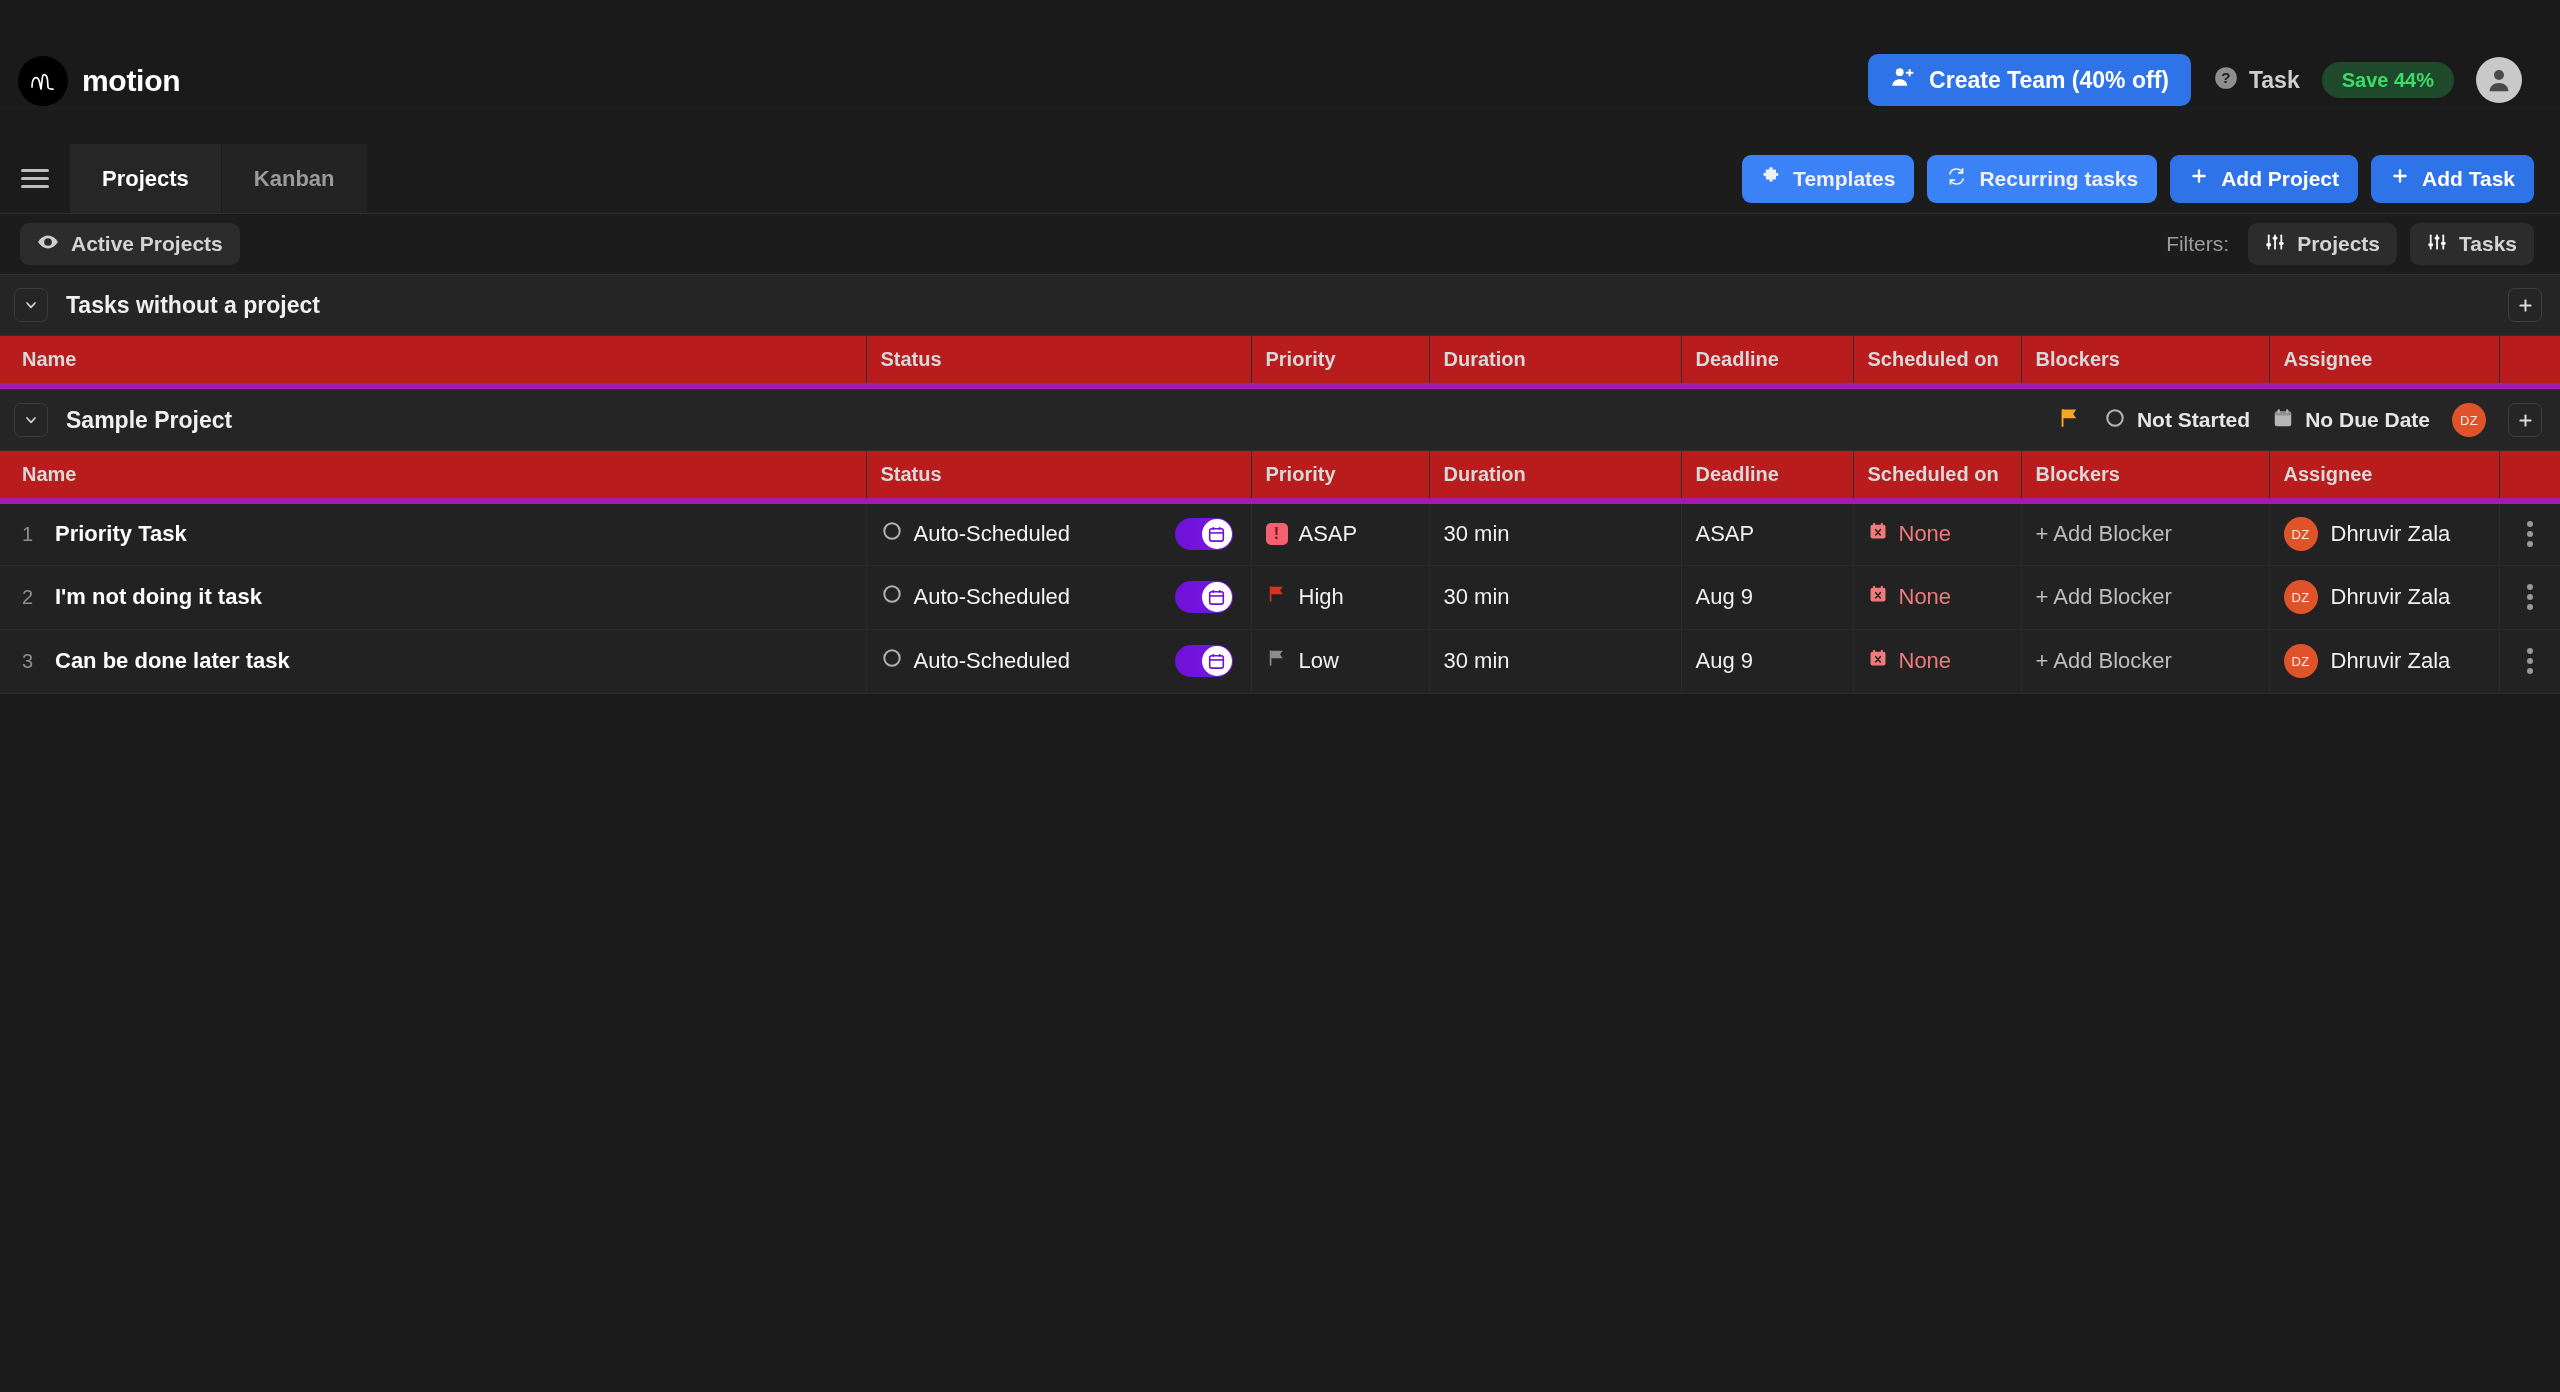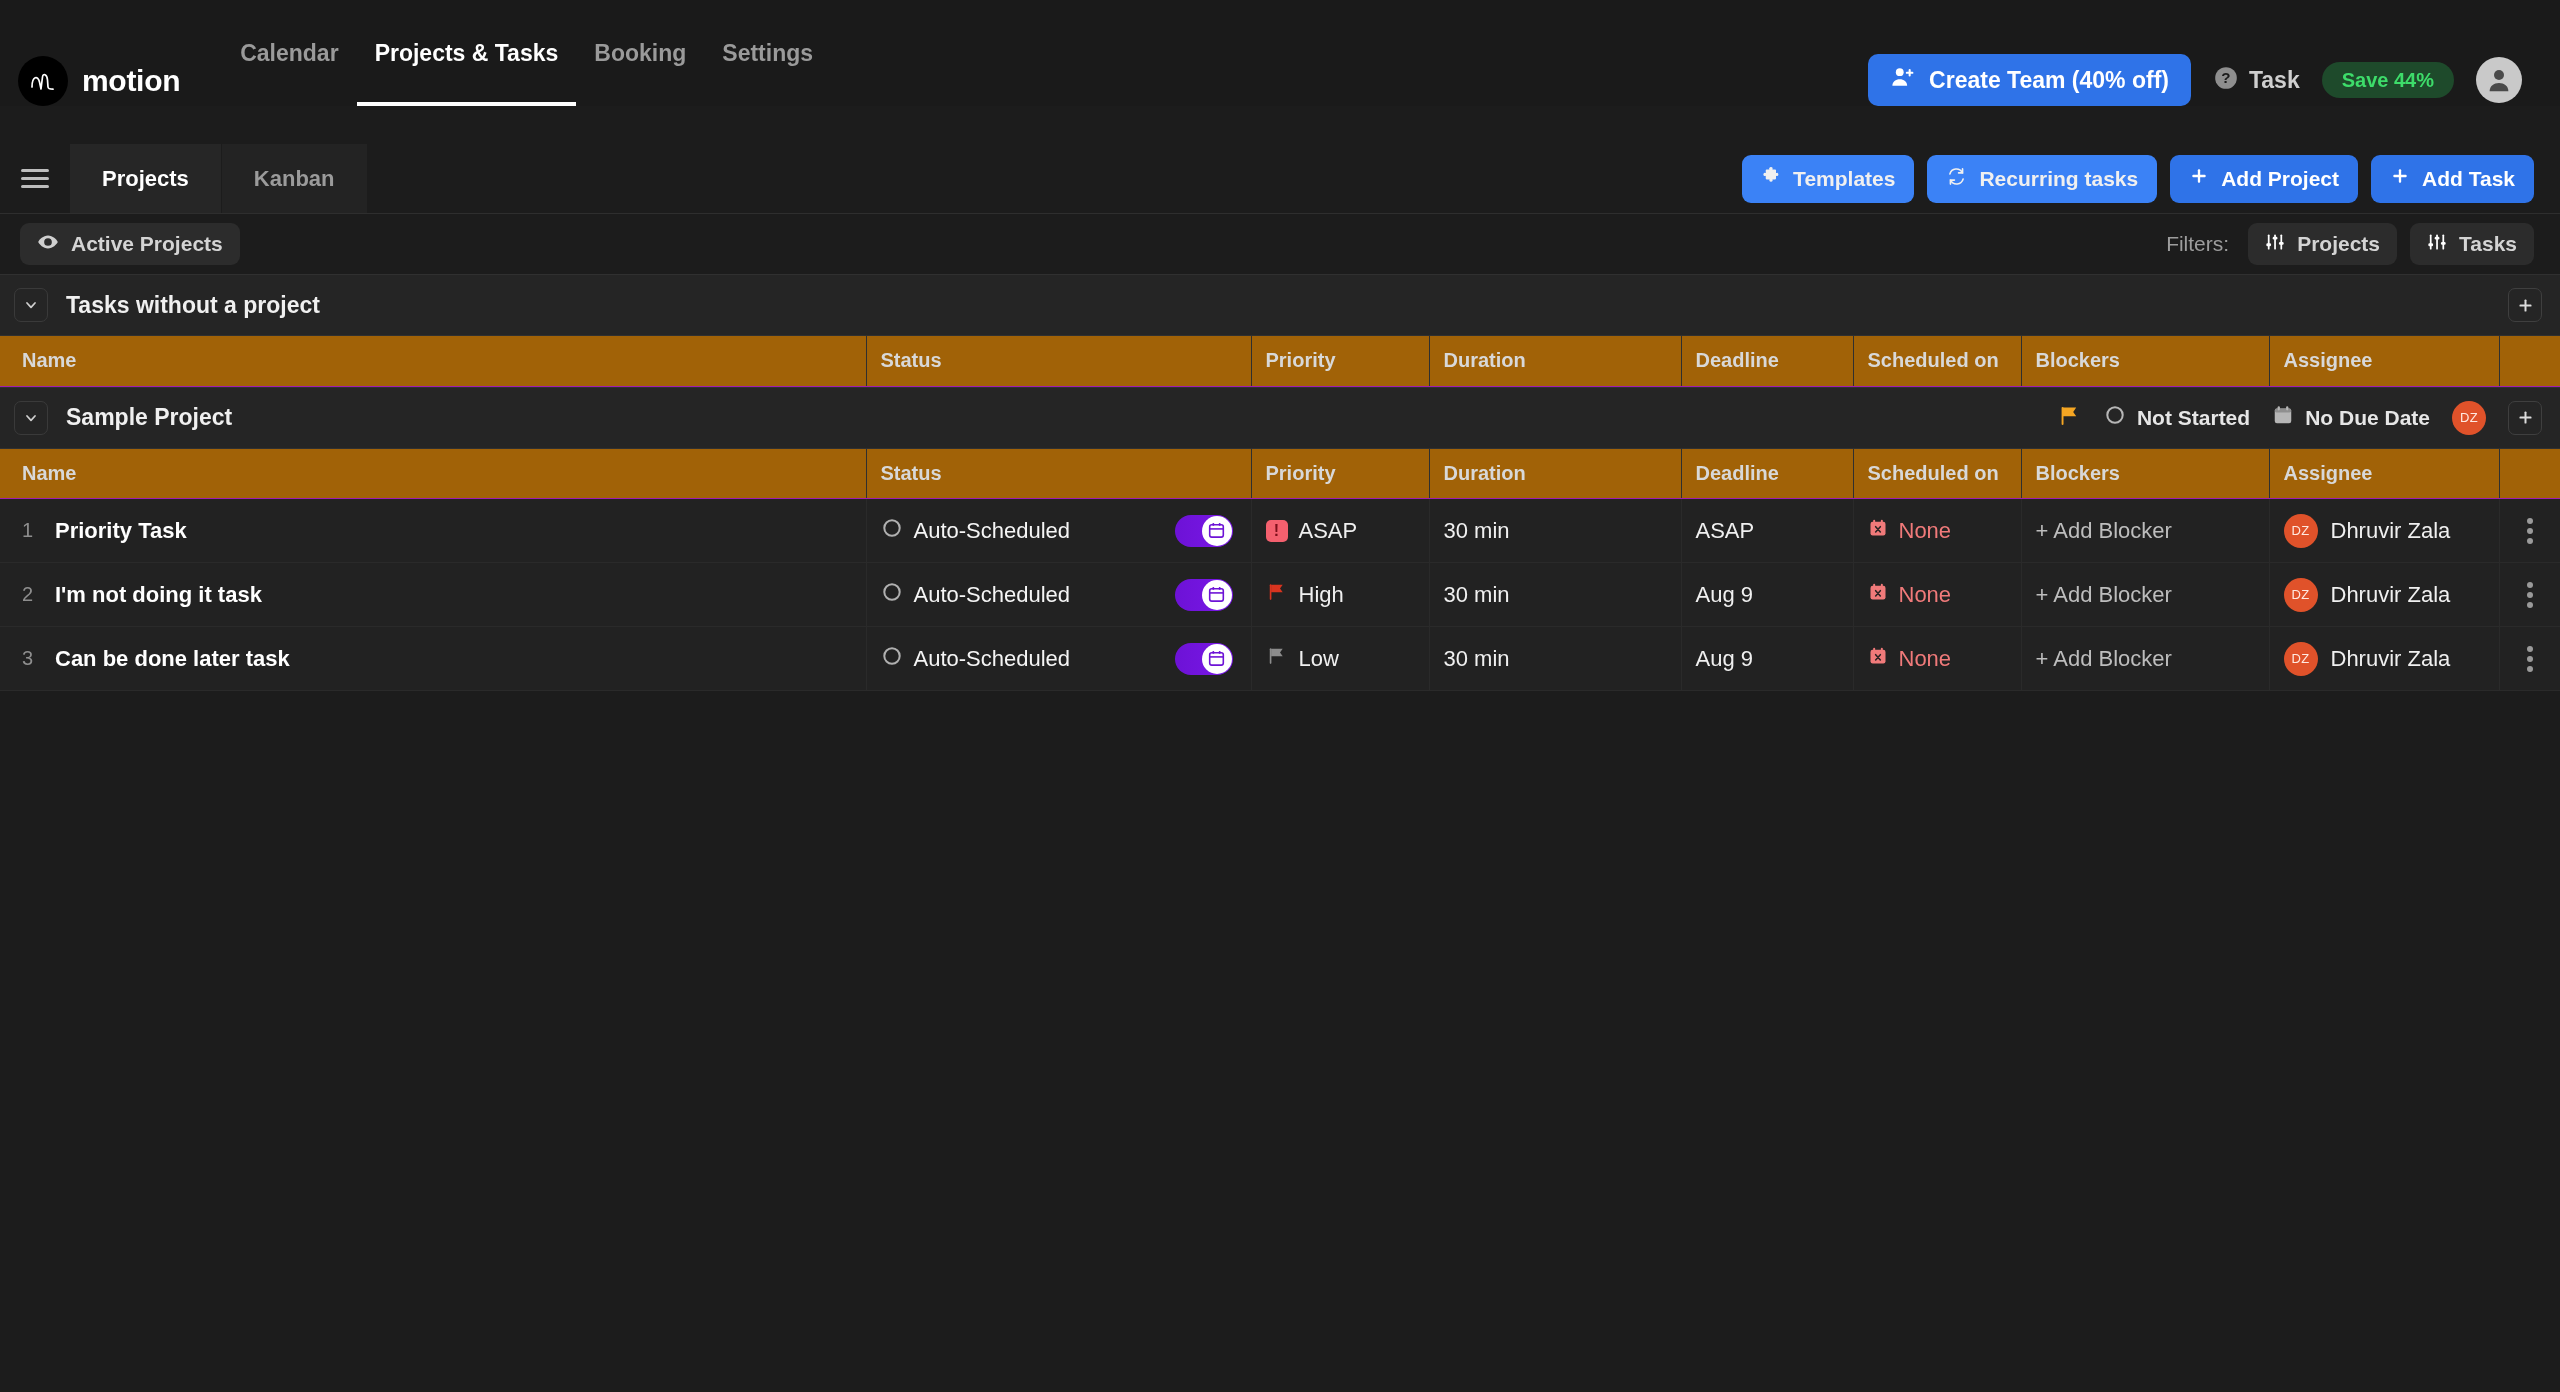--- a/index.html
+++ b/index.html
@@ -124,23 +124,23 @@
   }
   .plus-btn {
     width: 34px; height: 34px; border: 1px solid #3f3f3f; border-radius: 7px;
     display: flex; align-items: center; justify-content: center;
     color: #dcdcdc; font-size: 24px; line-height: 1; cursor: pointer; background: transparent;
   }
 
   
   .tbl { width: 100%; border-collapse: collapse; table-layout: fixed; }
   .tbl th {
-    background: #a16207; text-align: left; font-size: 20px; font-weight: bold;
+    background: #b91c1c; text-align: left; font-size: 20px; font-weight: bold;
     color: #d8d8d8; height: 50px; padding: 0 14px;
-    border-right: 1px solid #2f2f2f; border-bottom: 1px solid #a21caf;
+    border-right: 1px solid #2f2f2f; border-bottom: 6px solid #a21caf;
     white-space: nowrap; overflow: hidden;
   }
   .tbl th:first-child { padding-left: 22px; }
   .tbl td {
     height: 64px; padding: 0 14px; font-size: 22px; color: #f0f0f0;
     border-right: 1px solid #2a2a2a; border-bottom: 1px solid #2a2a2a;
     background: #222222; white-space: nowrap; overflow: hidden;
   }
   .tbl tr td:last-child, .tbl tr th:last-child { border-right: none; }
   .cell-name { display: flex; align-items: center; gap: 21px; padding-left: 8px; }
@@ -180,26 +180,20 @@
 <div class="topbar">
   <div class="brand">
     <span class="logo-circle">
       <svg width="34" height="34" viewBox="0 0 34 34">
           <path d="M6 23 C6 12, 12 11, 13.5 18 L15 25 L16.5 13 C17 9, 21 10, 21.5 16 L22 23 C22.2 25, 24 25.2, 27 25.2" fill="none" stroke="#fff" stroke-width="1.7" stroke-linecap="round" stroke-linejoin="round"></path>
         </svg>
     </span>
     <span class="brand-name">motion</span>
   </div>
 
-  <div class="nav">
-    <div class="nav-item">Calendar</div>
-    <div class="nav-item active">Projects &amp; Tasks</div>
-    <div class="nav-item">Booking</div>
-    <div class="nav-item">Settings</div>
-  </div>
 
   <div class="topbar-right">
     <button class="btn-create-team">
       <span>
         <svg width="26" height="26" viewBox="0 0 24 24" fill="#fff">
             <circle cx="9" cy="7.5" r="3.6"></circle>
             <path d="M2.2 20c0-3.8 3-6 6.8-6s6.8 2.2 6.8 6z"></path>
             <rect x="17.2" y="4.6" width="1.9" height="7" rx=".9"></rect>
             <rect x="14.6" y="7.2" width="7" height="1.9" rx=".9"></rect>
           </svg>

